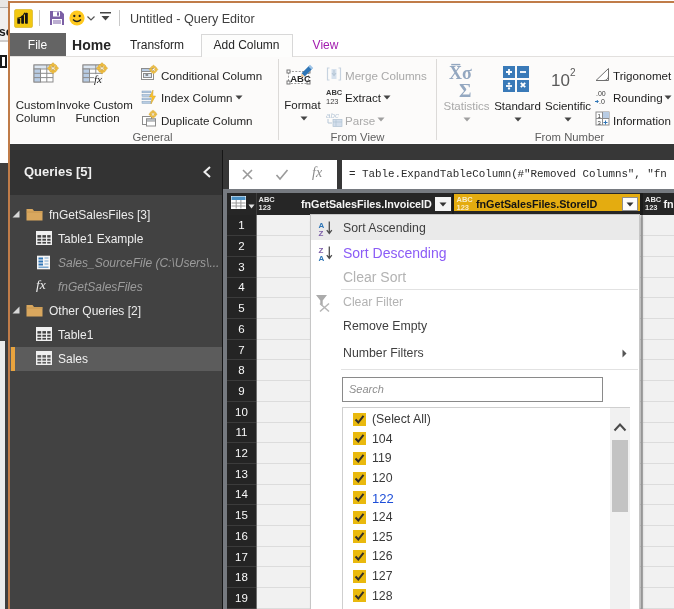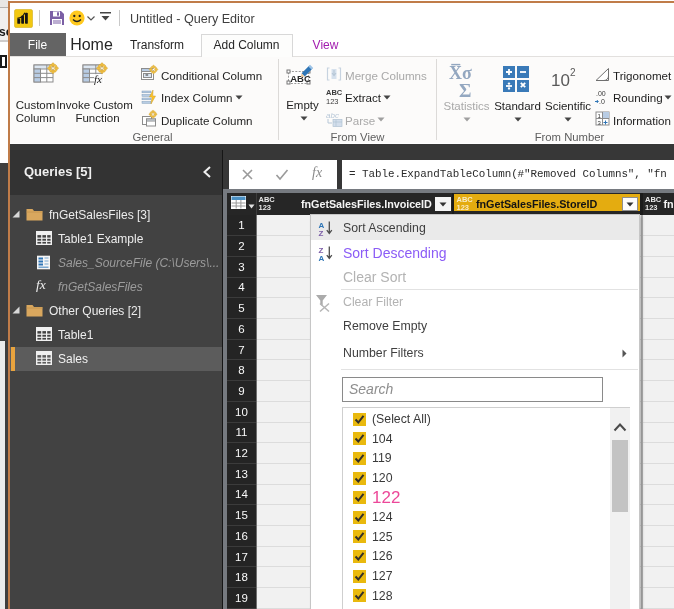--- a/index.html
+++ b/index.html
@@ -50,21 +50,21 @@
 </svg>
 <svg style="left:99px;top:12px" width="13" height="11" viewBox="0 0 13 11">
 <rect x="1" y="0" width="11" height="1.5" fill="#444"></rect>
 <path d="M2.5 4 h8 l-4 4.5 z" fill="#444"></path>
 </svg>
 <div class="t" style="left:130px;top:18.5px;transform:translateY(-50%);font-size:12.6px;color:#3f3f3f;font-weight:normal;">Untitled - Query Editor</div>
 <div class="a" style="left:9.5px;top:33px;width:664.5px;height:23px;background:#ffffff;"></div>
 <div class="a" style="left:9.5px;top:55.8px;width:664.5px;height:1px;background:#e2e0de;"></div>
 <div class="a" style="left:9.5px;top:33px;width:56.5px;height:23px;background:#646464;"></div>
 <div class="t" style="left:37.5px;top:44.8px;transform:translate(-50%,-50%);font-size:12px;color:#ffffff;font-weight:normal;">File</div>
-<div class="t" style="left:91.5px;top:44.8px;transform:translate(-50%,-50%);font-size:16px;color:#262626;font-weight:normal;">Home</div>
+<div class="t" style="left:91.5px;top:44.8px;transform:translate(-50%,-50%);font-size:14px;color:#262626;font-weight:bold;">Home</div>
 <div class="t" style="left:157px;top:44.8px;transform:translate(-50%,-50%);font-size:12px;color:#262626;font-weight:normal;">Transform</div>
 <div class="a" style="left:200.5px;top:33.5px;width:92.5px;height:23.3px;background:#fdfdfc;border:1px solid #d8d8d8;border-bottom:none;box-sizing:border-box;"></div>
 <div class="t" style="left:246.5px;top:44.8px;transform:translate(-50%,-50%);font-size:12px;color:#262626;font-weight:normal;">Add Column</div>
 <div class="t" style="left:325.5px;top:44.8px;transform:translate(-50%,-50%);font-size:12px;color:#a21caf;font-weight:normal;">View</div>
 <div class="a" style="left:9.5px;top:56.8px;width:664.5px;height:86.7px;background:#fcfbfa;"></div>
 <div class="a" style="left:277.8px;top:59px;width:1px;height:81px;background:#dcdad8;"></div>
 <div class="a" style="left:435.8px;top:59px;width:1px;height:81px;background:#dcdad8;"></div>
 <div class="t" style="left:152.5px;top:137px;transform:translate(-50%,-50%);font-size:11.3px;color:#5e5e5e;font-weight:normal;">General</div>
 <div class="t" style="left:357.5px;top:137px;transform:translate(-50%,-50%);font-size:11.3px;color:#5e5e5e;font-weight:normal;">From View</div>
 <div class="t" style="left:569.5px;top:137px;transform:translate(-50%,-50%);font-size:11.3px;color:#5e5e5e;font-weight:normal;">From Number</div>
@@ -172,21 +172,21 @@
 <rect x="21" y="6" width="3" height="3" fill="#fff" stroke="#777"></rect>
 <rect x="1" y="17" width="3" height="3" fill="#fff" stroke="#777"></rect>
 <rect x="21" y="17" width="3" height="3" fill="#fff" stroke="#777"></rect>
 <text x="4.2" y="17.5" font-size="9.5" font-weight="bold" fill="#2b2b2b">ABC</text>
 <g transform="rotate(45 20 8)">
       <rect x="17.8" y="1" width="4.4" height="11" fill="#2e75b6"></rect>
 <rect x="17.8" y="0" width="4.4" height="2.4" fill="#9dc3e6"></rect>
 <path d="M17.8 12 L20 15.5 L22.2 12 Z" fill="#e8c49a"></path>
     </g>
 </svg>
-<div class="t" style="left:302.5px;top:105px;transform:translate(-50%,-50%);font-size:11.5px;color:#1e1e1e;font-weight:normal;">Empty</div>
+<div class="t" style="left:302.5px;top:105px;transform:translate(-50%,-50%);font-size:11.5px;color:#1e1e1e;font-weight:normal;">Format</div>
 <svg style="left:299.5px;top:116px" width="8" height="5" viewBox="0 0 8 5">
     <path d="M0.5 0.5 h7 l-3.5 4 z" fill="#444"></path>
   </svg>
 <svg style="left:326px;top:66px" width="17" height="17" viewBox="0 0 17 17" opacity="0.55">
 <path d="M3.5 2 H1.5 V14 H3.5" stroke="#9db4cc" fill="none" stroke-width="1.2"></path>
 <path d="M12.5 2 H14.5 V14 H12.5" stroke="#9db4cc" fill="none" stroke-width="1.2"></path>
 <rect x="5.5" y="3" width="5" height="10" fill="#b8cce4"></rect>
 <path d="M8 4 v5 M6 7 l2 2.5 2-2.5" stroke="#7f9db9" fill="none" stroke-width="1.1"></path>
 </svg>
 <div class="t" style="left:345px;top:74.5px;transform:translateY(-50%);font-size:11.6px;color:#a9a9a9;font-weight:normal;">Merge Columns</div>
@@ -455,21 +455,21 @@
 <path d="M5 9.5 l9 8 M14 9.5 l-9 8" stroke="#b5b5b5" stroke-width="1.5"></path>
 </svg>
 <div class="t" style="left:343px;top:302.3px;transform:translateY(-50%);font-size:12.3px;color:#b3b3b3;font-weight:normal;">Clear Filter</div>
 <div class="t" style="left:343px;top:325.8px;transform:translateY(-50%);font-size:12.3px;color:#3f3f3f;font-weight:normal;">Remove Empty</div>
 <div class="t" style="left:343px;top:353px;transform:translateY(-50%);font-size:12.3px;color:#3f3f3f;font-weight:normal;">Number Filters</div>
 <svg style="left:622px;top:348.5px" width="5" height="9" viewBox="0 0 5 9">
     <path d="M0.5 0.5 L4.5 4.5 L0.5 8.5 Z" fill="#555"></path>
   </svg>
 <div class="a" style="left:341px;top:369.2px;width:297px;height:1px;background:#e2e2e2;"></div>
 <div class="a" style="left:342px;top:376.5px;width:260.5px;height:25.5px;background:#fff;border:1px solid #8a8a8a;box-sizing:border-box;"></div>
-<div class="t" style="left:349px;top:389.3px;transform:translateY(-50%);font-size:14px;color:#8e8e8e;font-weight:normal;font-style:italic;text-align:right;">Search</div>
+<div class="t" style="left:349px;top:389.3px;transform:translateY(-50%);font-size:11px;color:#8e8e8e;font-weight:normal;font-style:italic;text-align:right;">Search</div>
 <div class="a" style="left:341.5px;top:407px;width:288.5px;height:202px;background:#fff;border:1px solid #cfcfcf;border-bottom:none;box-sizing:border-box;"></div>
 <svg style="left:352.5px;top:412.7px" width="13" height="13" viewBox="0 0 13 13">
 <rect x="0" y="0" width="13" height="13" fill="#E9B90E"></rect>
 <path d="M2.5 6.5 L5.3 9.5 L10.5 2.8" stroke="#33302a" stroke-width="2" fill="none"></path>
 </svg>
 <div class="t" style="left:372px;top:419.2px;transform:translateY(-50%);font-size:12.3px;color:#3a3a3a;font-weight:normal;">(Select All)</div>
 <svg style="left:352.5px;top:432.3px" width="13" height="13" viewBox="0 0 13 13">
 <rect x="0" y="0" width="13" height="13" fill="#E9B90E"></rect>
 <path d="M2.5 6.5 L5.3 9.5 L10.5 2.8" stroke="#33302a" stroke-width="2" fill="none"></path>
 </svg>
@@ -481,21 +481,21 @@
 <div class="t" style="left:372px;top:458.4px;transform:translateY(-50%);font-size:12.3px;color:#3a3a3a;font-weight:normal;text-align:center;">119</div>
 <svg style="left:352.5px;top:471.5px" width="13" height="13" viewBox="0 0 13 13">
 <rect x="0" y="0" width="13" height="13" fill="#E9B90E"></rect>
 <path d="M2.5 6.5 L5.3 9.5 L10.5 2.8" stroke="#33302a" stroke-width="2" fill="none"></path>
 </svg>
 <div class="t" style="left:372px;top:478.0px;transform:translateY(-50%);font-size:12.3px;color:#3a3a3a;font-weight:normal;">120</div>
 <svg style="left:352.5px;top:491.1px" width="13" height="13" viewBox="0 0 13 13">
 <rect x="0" y="0" width="13" height="13" fill="#E9B90E"></rect>
 <path d="M2.5 6.5 L5.3 9.5 L10.5 2.8" stroke="#33302a" stroke-width="2" fill="none"></path>
 </svg>
-<div class="t" style="left:372px;top:497.6px;transform:translateY(-50%);font-size:17px;color:#ec4899;font-weight:normal;">122</div>
+<div class="t" style="left:372px;top:497.6px;transform:translateY(-50%);font-size:13px;color:#1d4ed8;font-weight:normal;">122</div>
 <svg style="left:352.5px;top:510.70000000000005px" width="13" height="13" viewBox="0 0 13 13">
 <rect x="0" y="0" width="13" height="13" fill="#E9B90E"></rect>
 <path d="M2.5 6.5 L5.3 9.5 L10.5 2.8" stroke="#33302a" stroke-width="2" fill="none"></path>
 </svg>
 <div class="t" style="left:372px;top:517.2px;transform:translateY(-50%);font-size:12.3px;color:#3a3a3a;font-weight:normal;">124</div>
 <svg style="left:352.5px;top:530.3px" width="13" height="13" viewBox="0 0 13 13">
 <rect x="0" y="0" width="13" height="13" fill="#E9B90E"></rect>
 <path d="M2.5 6.5 L5.3 9.5 L10.5 2.8" stroke="#33302a" stroke-width="2" fill="none"></path>
 </svg>
 <div class="t" style="left:372px;top:536.8px;transform:translateY(-50%);font-size:12.3px;color:#3a3a3a;font-weight:normal;">125</div>

